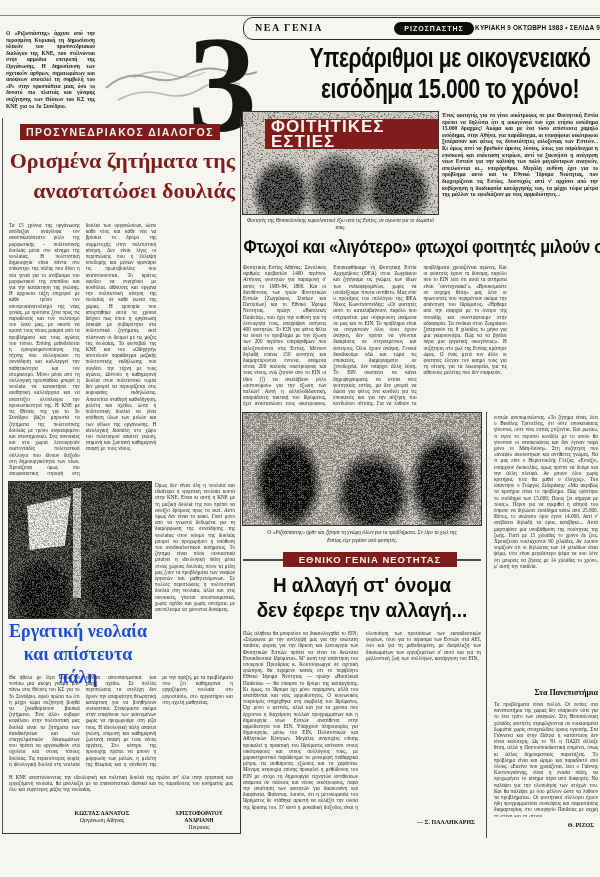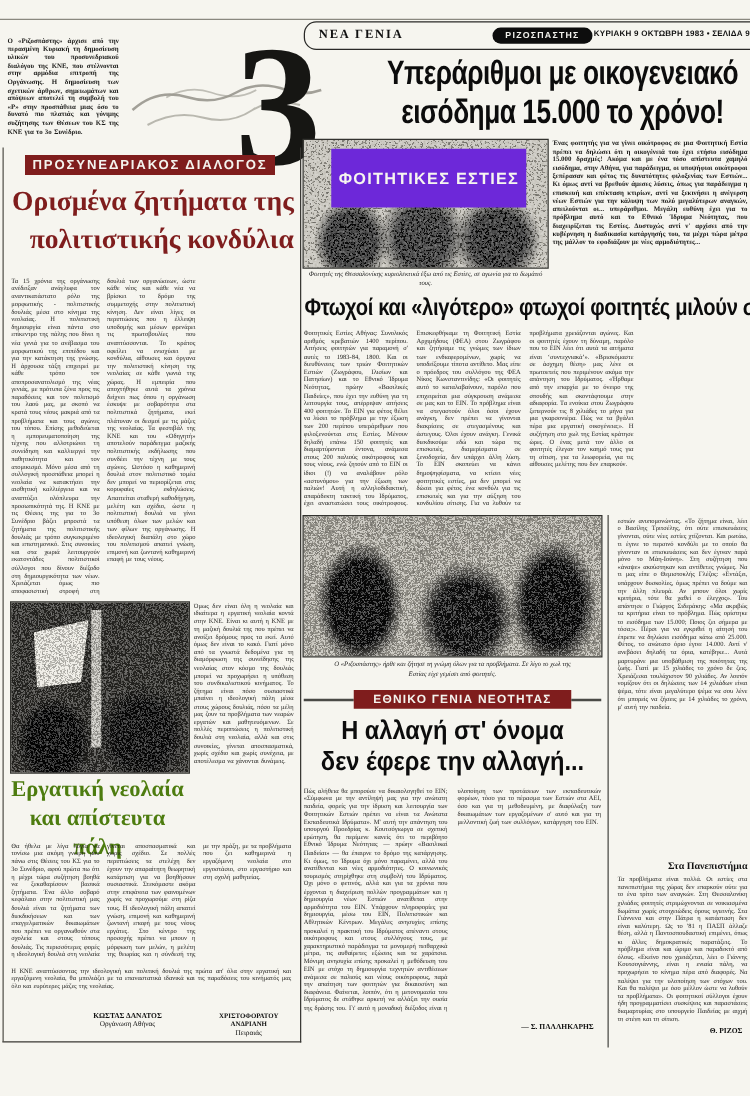--- a/index.html
+++ b/index.html
@@ -18,37 +18,37 @@
   .caption{font-style:italic;font-size:5.4px;line-height:6.6px;text-align:center;color:#222;}
   
   .sans{font-family:"Liberation Sans",sans-serif;}
   .hl-main{font-weight:bold;font-size:27px;line-height:31px;text-align:center;letter-spacing:-0.5px;
            transform:scaleX(.78);transform-origin:50% 0;color:#0c0c0c;}
   .hl-2{font-weight:bold;font-size:19px;white-space:nowrap;text-align:center;letter-spacing:-0.3px;
         transform:scaleX(.85);transform-origin:50% 0;color:#0c0c0c;}
   .hl-3{font-weight:bold;font-size:21px;line-height:25px;text-align:center;
         transform:scaleX(.9);transform-origin:50% 0;color:#0c0c0c;}
   .hl-left{font-weight:bold;font-size:22px;line-height:30px;text-align:right;color:#7f1d1d;}
-  .hl-left2{font-weight:bold;font-size:18px;line-height:23px;text-align:center;color:#4d7c0f;}
+  .hl-left2{font-weight:bold;font-size:18px;line-height:23px;text-align:center;color:#1d4ed8;}
   .kicker{background:#7f1d1d;color:#f4f3ee;font-family:"Liberation Sans",sans-serif;font-weight:bold;
           text-align:center;overflow:hidden;}
   .sig-name{font-weight:bold;font-size:6px;line-height:7px;text-align:center;}
   .sig-org{font-size:5.8px;line-height:7px;text-align:center;}
   
   #hdr-box{border:1.2px solid #2a2a28;border-radius:10px;}
   #masthead-pill{background:#0d0d0d;color:#f2f1ec;border-radius:7px;font-family:"Liberation Sans",sans-serif;
                  font-weight:bold;font-size:7px;line-height:13px;text-align:center;letter-spacing:1px;}
   #section-label{font-weight:bold;font-size:10px;letter-spacing:1.5px;}
   #dateline{font-weight:bold;font-size:6.4px;letter-spacing:.2px;}
   
   .photo{position:absolute;background:#b9b6ac;overflow:hidden;outline:1px solid #33332f;}
   .photo svg{position:absolute;left:0;top:0;}
   .blob{position:absolute;border-radius:50%;}
-  .photo-label{position:absolute;background:#6d28d9;color:#f6f5ef;font-family:"Liberation Sans",sans-serif;
-               font-weight:bold;font-size:13px;line-height:15px;letter-spacing:1px;padding:16px 6px;}
+  .photo-label{position:absolute;background:#7f1d1d;color:#f6f5ef;font-family:"Liberation Sans",sans-serif;
+               font-weight:bold;font-size:17px;line-height:15px;letter-spacing:1px;padding:0 6px;}
   .flag{position:absolute;background:#eceae2;}
   #big-numeral{font-family:"Liberation Serif",serif;font-weight:bold;font-size:138px;line-height:110px;color:#161613;}
   .subhead-col{font-weight:bold;font-size:8px;line-height:10px;text-align:right;}
   .sig-inline{font-weight:bold;font-size:6px;line-height:8px;text-align:right;}
 </style>
 </head>
 <body>
 
 <div id="paper">
 
@@ -138,21 +138,21 @@
   <div class="abs subhead-col" style="left:494px;top:688px;width:104px;">Στα Πανεπιστήμια</div>
   <div class="abs body-txt" style="left:494px;top:701px;width:104px;height:116px;">Τα προβλήματα είναι πολλά. Οι εστίες στα πανεπιστήμια της χώρας δεν επαρκούν ούτε για το ένα τρίτο των αναγκών. Στη Θεσσαλονίκη χιλιάδες φοιτητές στριμώχνονται σε νοικιασμένα δωμάτια χωρίς στοιχειώδεις όρους υγιεινής. Στα Γιάννενα και στην Πάτρα η κατάσταση δεν είναι καλύτερη. Ως το '81 η ΠΑΣΠ άλλαζε θέση, αλλά η Παντοσπουδαστική επιμένει, όπως κι άλλες δημοκρατικές παρατάξεις. Το πρόβλημα είναι και ώριμο και παραδεκτό από όλους. «Εκείνο που χρειάζεται, λέει ο Γιάννης Κουτσογιάννης, είναι η ενιαία πάλη, να προχωρήσει το κίνημα πέρα από διαφορές. Να παλέψει για την υλοποίηση των στόχων του. Και θα παλέψει με όσο μέλλον ώστε να λυθούν τα προβλήματα». Οι φοιτητικοί σύλλογοι έχουν ήδη προγραμματίσει συσκέψεις και παραστάσεις διαμαρτυρίας στο υπουργείο Παιδείας με αιχμή τη στέγη και τη σίτιση.</div>
   <div class="abs sig-inline" style="left:494px;top:821px;width:100px;">Θ. ΡΙΖΟΣ</div>
 
   <div class="abs" style="left:2px;top:118px;width:237px;height:715px;border-left:1px solid #55534d;border-right:1px solid #3a3935;border-bottom:1px solid #3a3935;">
 
     <div class="abs kicker" style="left:17px;top:6px;width:200px;height:16px;font-size:10.5px;line-height:16px;letter-spacing:1.5px;">ΠΡΟΣΥΝΕΔΡΙΑΚΟΣ ΔΙΑΛΟΓΟΣ</div>
 
     <div class="abs hl-left" style="left:2px;top:28px;width:230px;">
       <div>Ορισμένα ζητήματα της</div>
-      <div>πολιτιστικής κονδύλια</div>
+      <div>αναστατώσει δουλιάς</div>
     </div>
 
     <div class="abs body-txt cols3" style="left:6px;top:104px;width:224px;height:256px;">Τα 15 χρόνια της οργάνωσης ανέδειξαν ανάγλυφα τον αναντικατάστατο ρόλο της μορφωτικής - πολιτιστικής δουλιάς μέσα στο κίνημα της νεολαίας. Η πολιτιστική δημιουργία είναι πάντα στο επίκεντρο της πάλης που δίνει η νέα γενιά για το ανέβασμα του μορφωτικού της επιπέδου και για την κατάκτηση της γνώσης. Η άρχουσα τάξη επιχειρεί με κάθε τρόπο τον αποπροσανατολισμό της νέας γενιάς, με πρότυπα ξένα προς τις παραδόσεις και τον πολιτισμό του λαού μας, με σκοπό να κρατά τους νέους μακριά από τα προβλήματα και τους αγώνες του τόπου. Επίσης μεθοδεύεται η εμπορευματοποίηση της τέχνης που αλλοτριώνει τη συνείδηση και καλλιεργεί την παθητικότητα και τον ατομικισμό. Μόνο μέσα από τη συλλογική προσπάθεια μπορεί η νεολαία να κατακτήσει την αισθητική καλλιέργεια και να αναπτύξει ολόπλευρα την προσωπικότητά της. Η ΚΝΕ με τις Θέσεις της για το 3ο Συνέδριο βάζει μπροστά τα ζητήματα της πολιτιστικής δουλιάς με τρόπο συγκεκριμένο και επιστημονικό. Στις συνοικίες και στα χωριά λειτουργούν εκατοντάδες πολιτιστικοί σύλλογοι που δίνουν διέξοδο στη δημιουργικότητα των νέων. Χρειάζεται όμως πιο αποφασιστική στροφή στη δουλιά των οργανώσεων, ώστε κάθε νέος και κάθε νέα να βρίσκει το δρόμο της συμμετοχής στην πολιτιστική κίνηση. Δεν είναι λίγες οι περιπτώσεις που η έλλειψη υποδομής και μέσων φρενάρει τις πρωτοβουλίες που αναπτύσσονται. Το κράτος οφείλει να ενισχύσει με κονδύλια, αίθουσες και όργανα την πολιτιστική κίνηση της νεολαίας σε κάθε γωνιά της χώρας. Η εμπειρία που αποχτήθηκε αυτά τα χρόνια δείχνει πως όπου η οργάνωση έσκυψε με σοβαρότητα στα πολιτιστικά ζητήματα, εκεί πλάτυναν οι δεσμοί με τις μάζες της νεολαίας. Τα φεστιβάλ της ΚΝΕ και του «Οδηγητή» αποτελούν παράδειγμα μαζικής πολιτιστικής εκδήλωσης που συνδέει την τέχνη με τους αγώνες. Ωστόσο η καθημερινή δουλιά στον πολιτιστικό τομέα δεν μπορεί να περιορίζεται στις κορυφαίες εκδηλώσεις. Απαιτείται σταθερή καθοδήγηση, μελέτη και σχέδιο, ώστε η πολιτιστική δουλιά να γίνει υπόθεση όλων των μελών και των φίλων της οργάνωσης. Η ιδεολογική διαπάλη στο χώρο του πολιτισμού απαιτεί γνώση, επιμονή και ζωντανή καθημερινή επαφή με τους νέους.</div>
 
     <div class="photo" style="left:6px;top:364px;width:142px;height:136px;background:#2e2d29;">
       <div class="blob" style="left:4px;top:76px;width:60px;height:70px;background:radial-gradient(closest-side,#050505 70%,transparent);"></div>
       <div class="blob" style="left:70px;top:66px;width:70px;height:80px;background:radial-gradient(closest-side,#0a0a0a 64%,transparent);"></div>
       <div class="flag" style="left:18px;top:14px;width:44px;height:54px;clip-path:polygon(0 18%,100% 0,86% 92%,6% 100%);"></div>
       <div class="flag" style="left:64px;top:6px;width:8px;height:110px;opacity:.8;"></div>
       <svg width="142" height="136">

